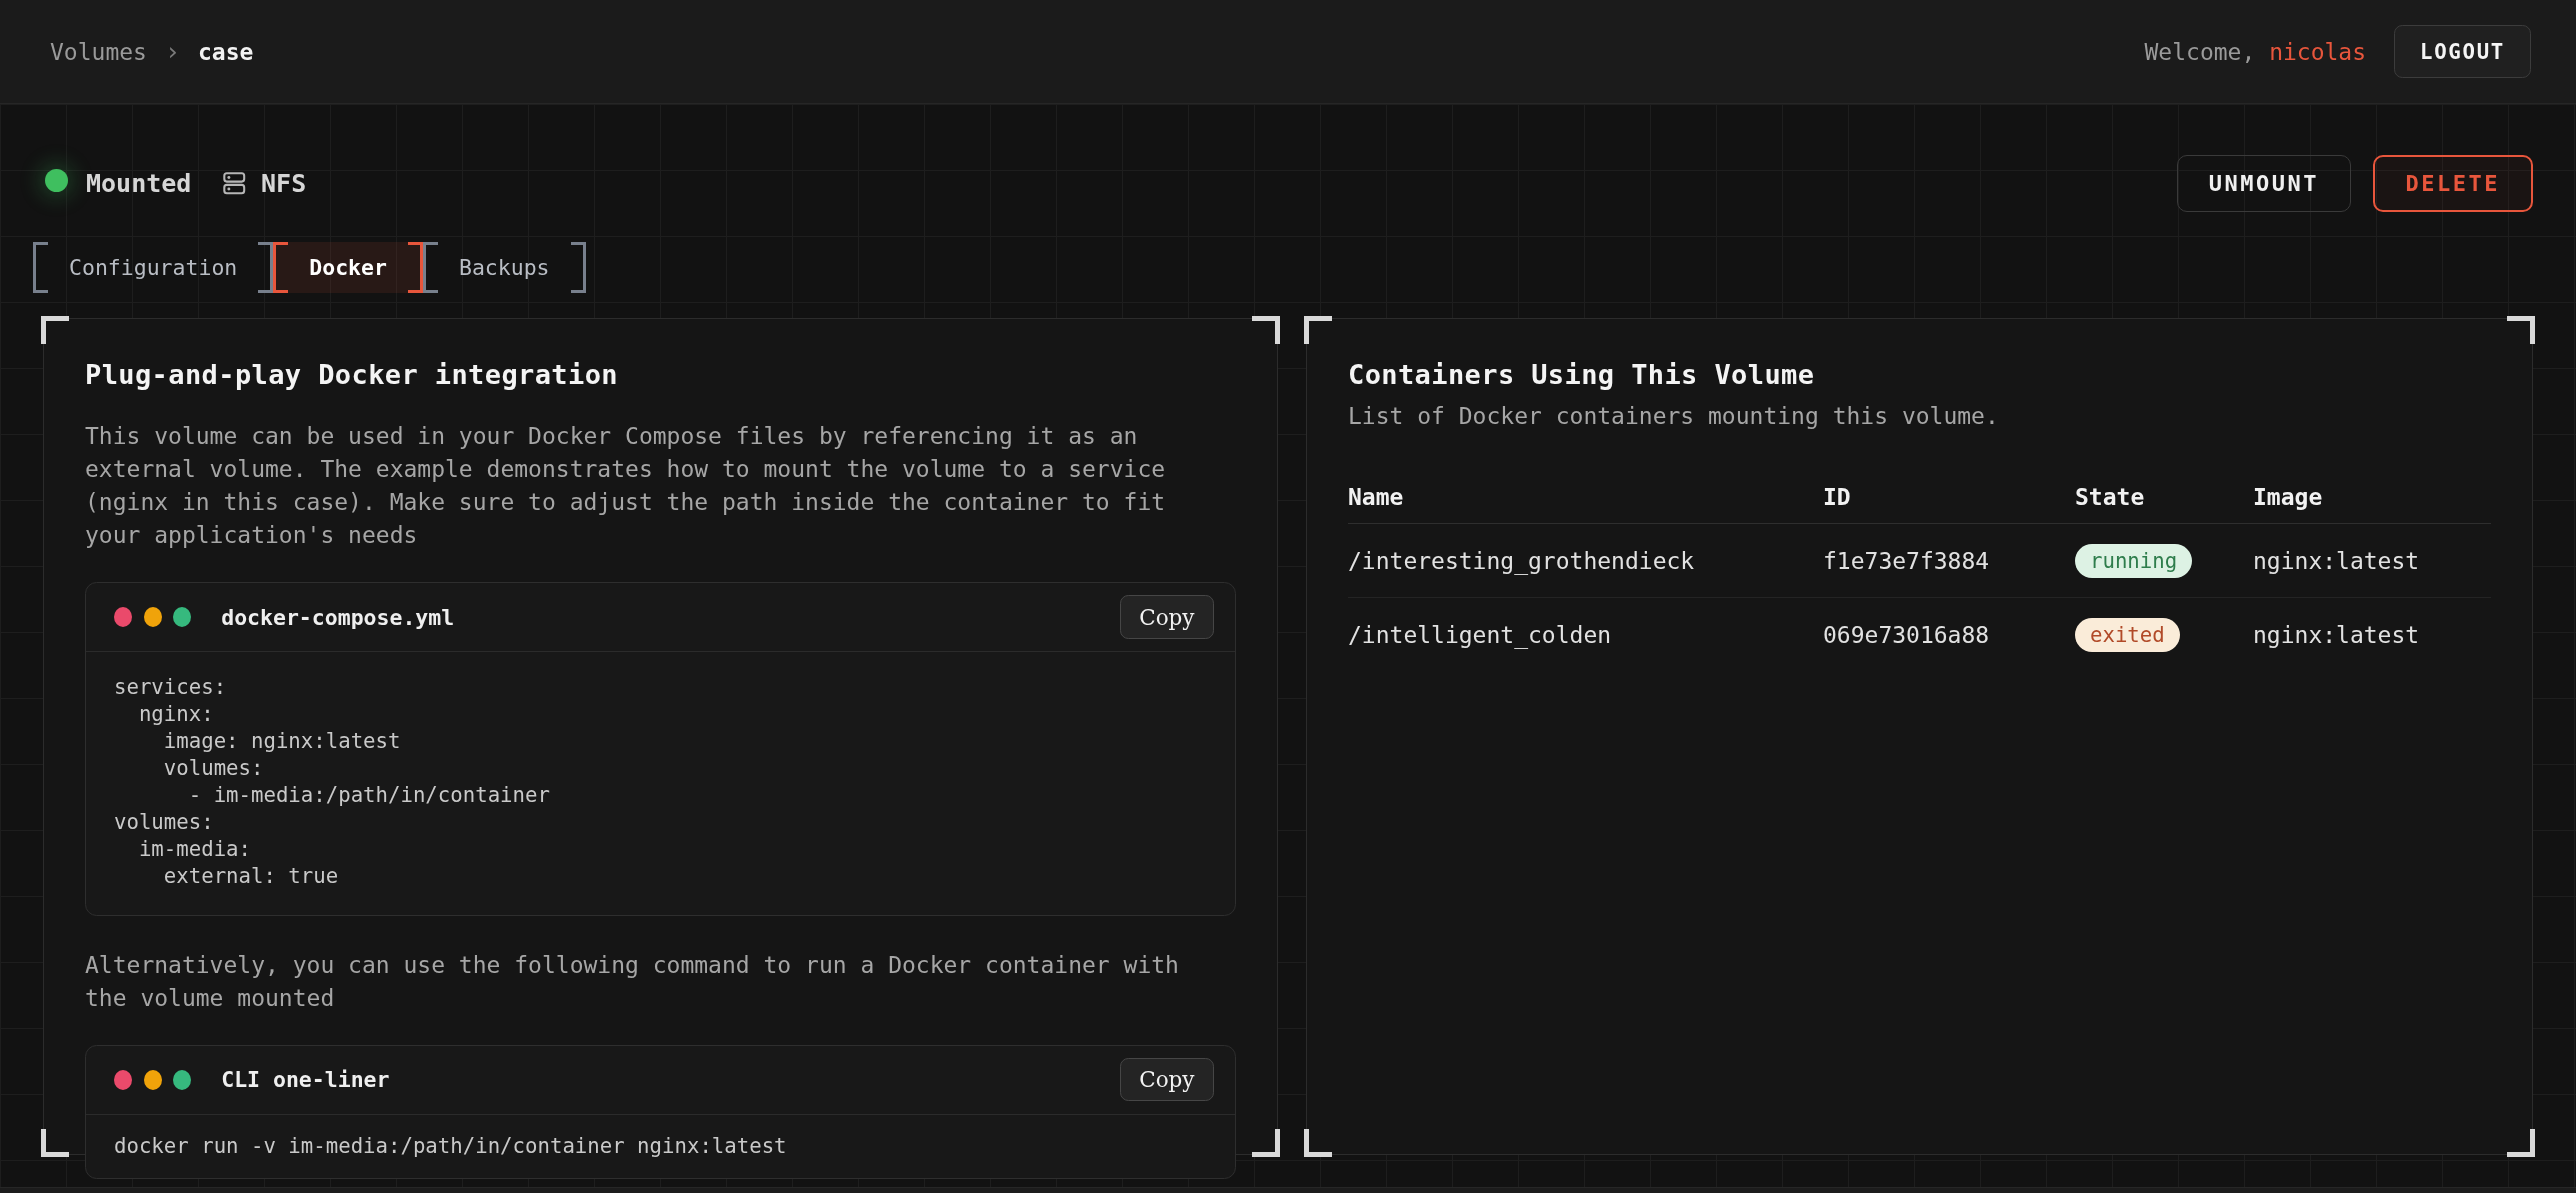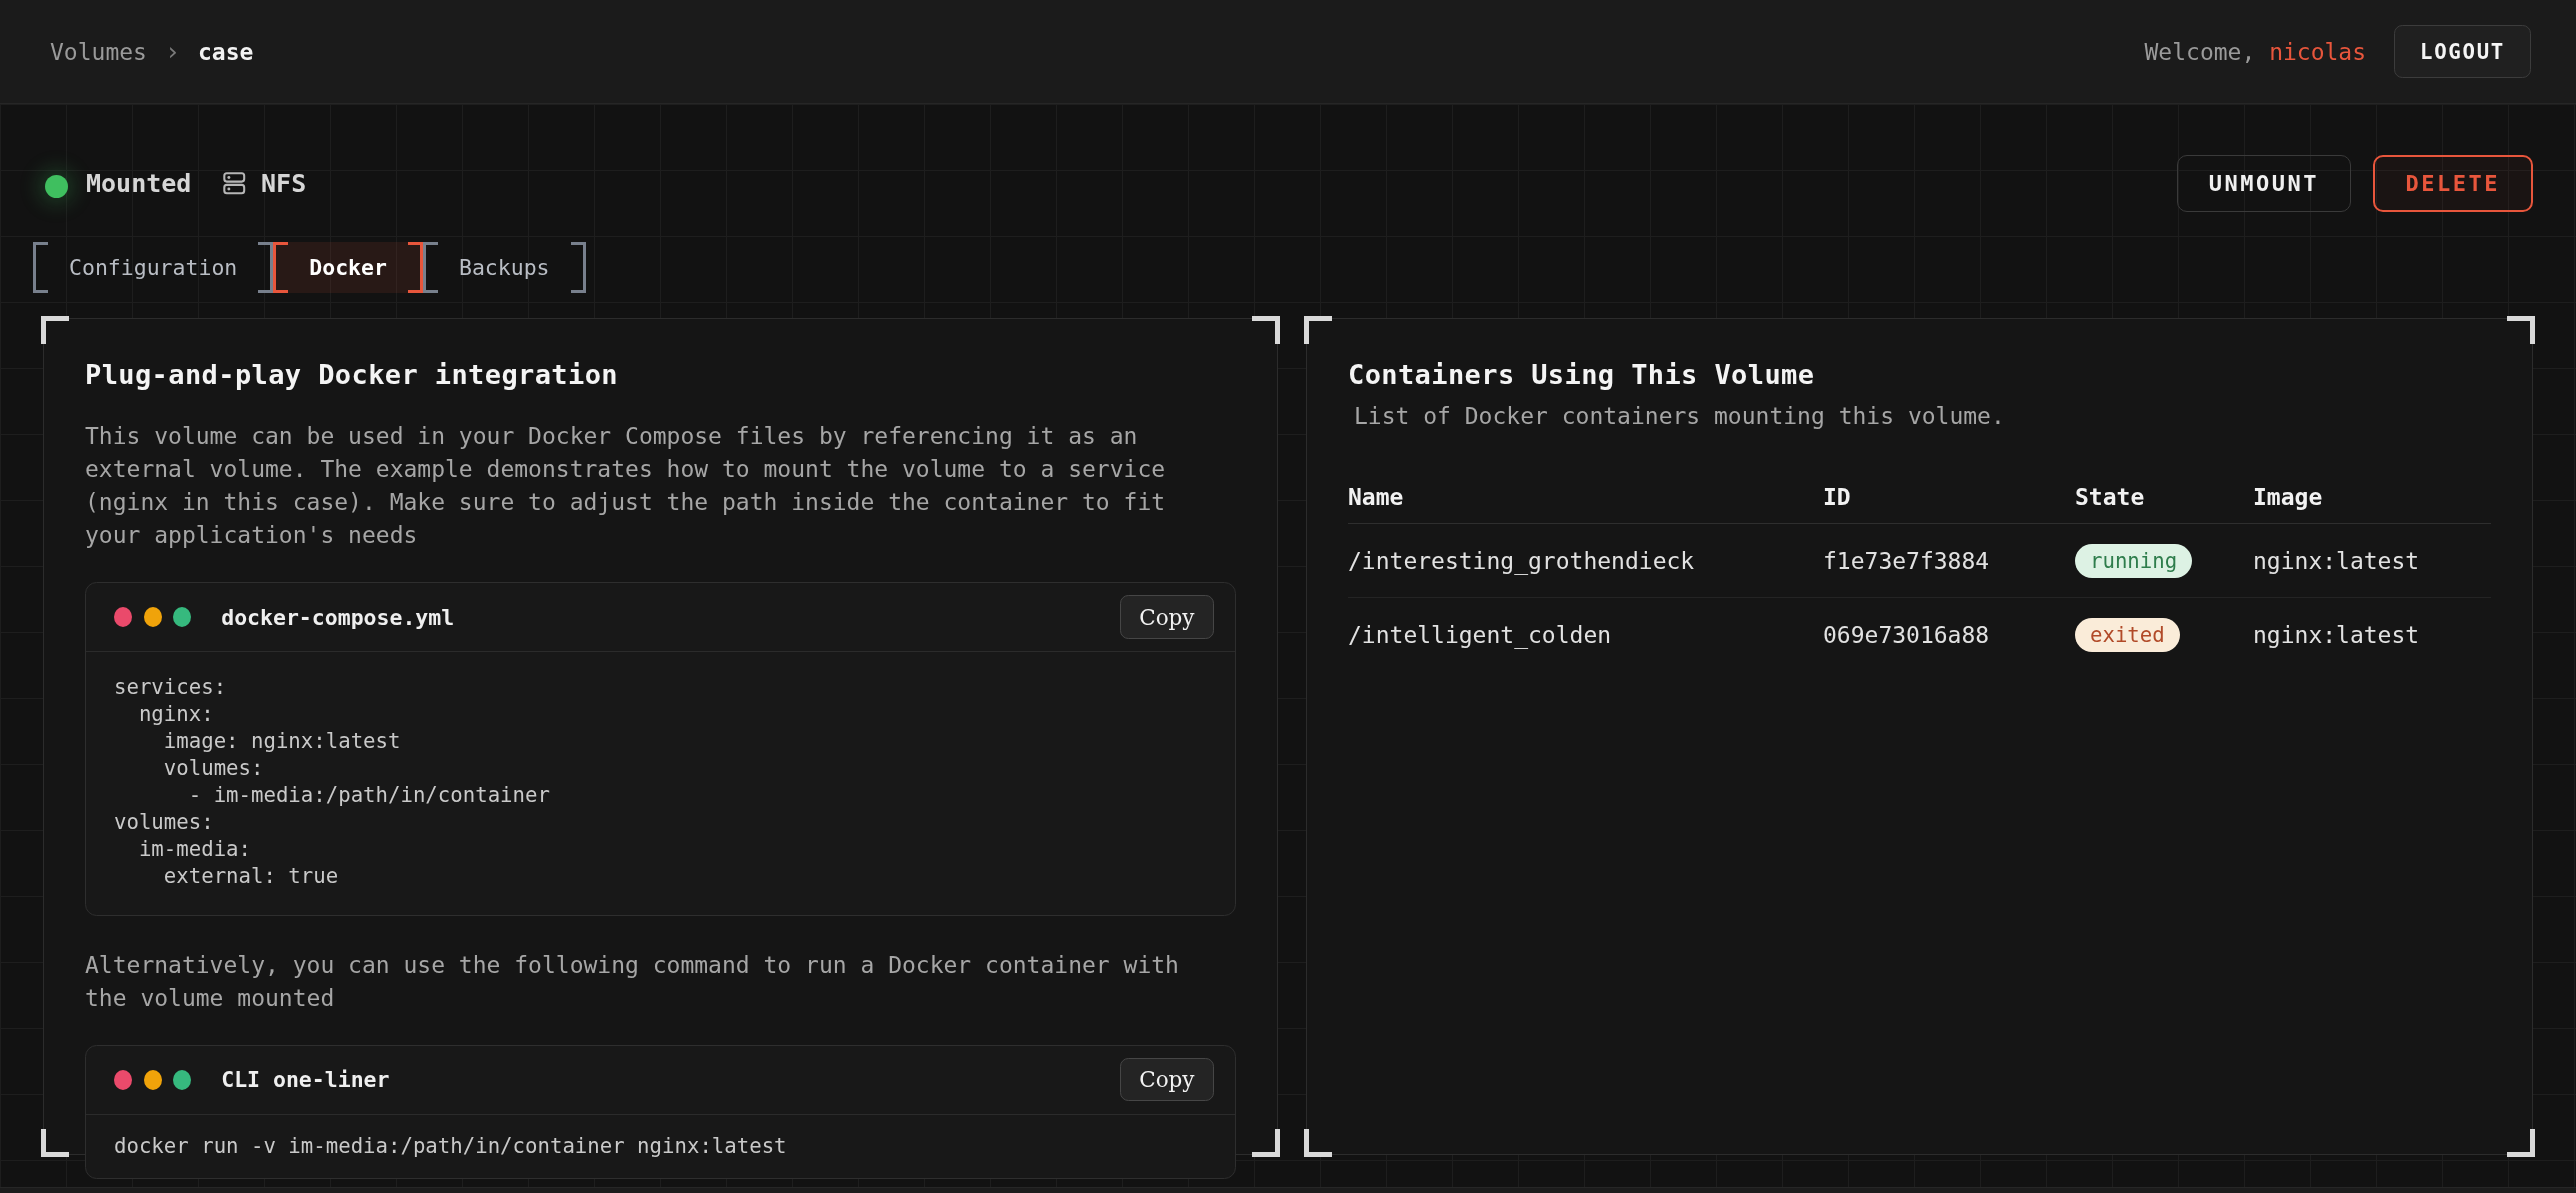--- a/index.html
+++ b/index.html
@@ -35,21 +35,21 @@
     color:#f5f5f5; font-weight:bold; font-size:20.7px; letter-spacing:1.7px;
     padding:13.2px 25px; font-family:inherit; cursor:pointer;
   }
 
   
   .statusbar {
     position:absolute; top:149px; left:45px; right:43px; height:68px;
     display:flex; align-items:center; justify-content:space-between;
   }
   .status-left { display:flex; align-items:center; gap:30px; }
-  .mounted { display:flex; align-items:flex-end; gap:18px; }
+  .mounted { display:flex; align-items:flex-start; gap:18px; }
   .dot {
     width:23px; height:23px; border-radius:50%;
     background:var(--mounted-green,#3fbf5f);
     box-shadow:0 0 20px 6.6px rgba(63,191,95,0.22);
   }
   .mounted-label, .driver-label { font-size:25px; font-weight:bold; color:#d6d6d6; }
   .driver { display:flex; align-items:center; gap:13.2px; }
   .driver svg { display:block; }
 
   .action-btns { display:flex; align-items:center; gap:21.5px; }
@@ -121,21 +121,21 @@
     margin-left:auto; background:#242424; border:1.7px solid #464646; border-radius:8.3px;
     color:#f2f2f2; font-size:21.5px; padding:8.3px 18px; cursor:pointer;
     font-family:"DejaVu Serif", serif;
   }
   .cb-code {
     padding:21.5px 28px 25px 28px; font-size:20.7px; line-height:27px;
     color:#c9c9c9; white-space:pre; font-family:"DejaVu Sans Mono", monospace;
   }
 
   
-  .subtitle { margin-top:13.2px; font-size:23px; color:#a6a6a6;margin-left:6px; }
+  .subtitle { margin-top:13.2px; font-size:23px; color:#a6a6a6; }
   .table { margin-top:41px; }
   .trow {
     display:grid; grid-template-columns:475px 252px 178px 1fr;
     align-items:center; column-gap:0;
   }
   .trow.head { height:53px; }
   .trow.head .tcell { font-size:23px; font-weight:bold; color:#f2f2f2; }
   .trow.body { height:73px; font-size:23px; color:#e2e2e2; }
   .tdivider { border:none; border-top:1.7px solid #2e2e2e; margin:0; }
   .tdivider.row { border-top-color:#242424; }

